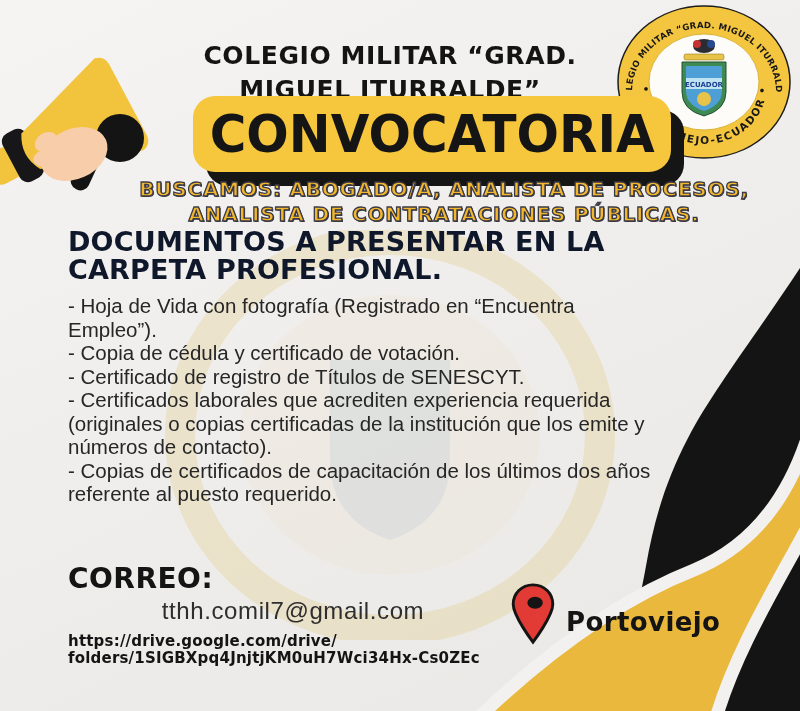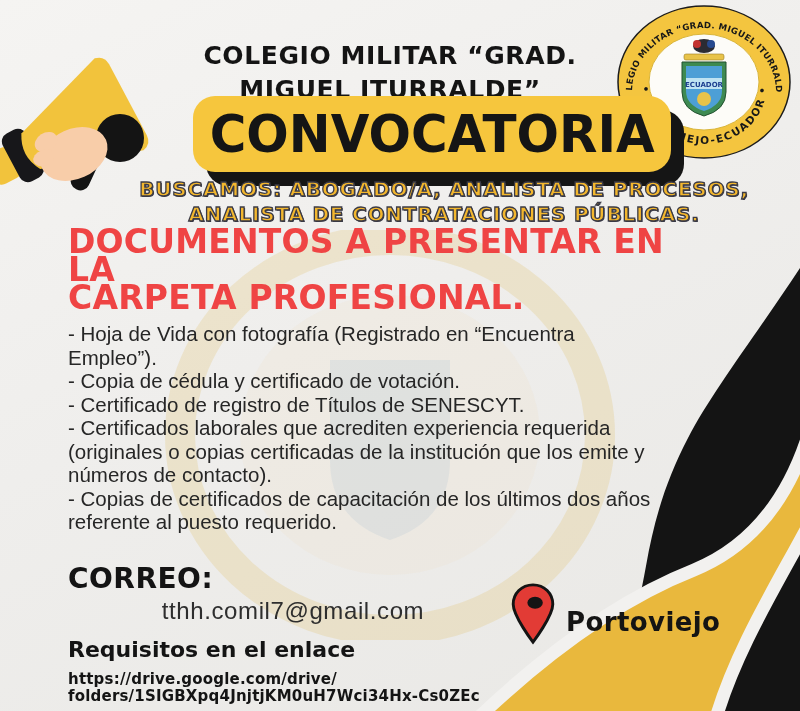--- a/index.html
+++ b/index.html
@@ -25,21 +25,21 @@
   #banner span{font-family:"DejaVu Sans","Liberation Sans",sans-serif;
     font-weight:800;font-size:49px;letter-spacing:0px;color:#151515;transform:scaleX(1.02) scaleY(1.06);white-space:nowrap;}
   
   #seeking{left:0;top:177px;width:800px;text-align:center;z-index:2;
     font-family:"DejaVu Sans","Liberation Sans",sans-serif;
     font-weight:800;font-size:20px;line-height:25px;letter-spacing:.8px;
     color:#F3B72E;-webkit-text-stroke:1.3px #3A3A46;text-shadow:1px 1px 0 #3A3A46;padding-left:44px;}
   
   #docs{left:68px;top:228px;width:600px;z-index:2;color:#232323;}
   #docs .h{font-family:"DejaVu Sans","Liberation Sans",sans-serif;
-    font-weight:800;font-size:33px;line-height:28px;letter-spacing:.2px;color:#ef4444;}
+    font-weight:800;font-size:27px;line-height:28px;letter-spacing:.2px;color:#0f172a;}
   #doc-list{margin-top:10px;font-size:20.5px;line-height:23.5px;color:#262626;}
   #doc-list p{margin:0;}
   
   #contact{left:68px;top:564px;width:450px;z-index:2;color:#141414;}
   #correo-label{font-family:"DejaVu Sans","Liberation Sans",sans-serif;
     font-weight:800;font-size:28px;line-height:30px;letter-spacing:.5px;}
   #email{font-size:24px;line-height:26px;margin-top:4px;color:#2e2e2e;letter-spacing:.6px;text-align:center;}
   #link-label{font-family:"DejaVu Sans","Liberation Sans",sans-serif;
     font-weight:800;font-size:22px;line-height:24px;margin-top:14px;}
   #link-url{font-family:"DejaVu Sans","Liberation Sans",sans-serif;
@@ -127,21 +127,20 @@
     <p>- Copia de cédula y certificado de votación.</p>
     <p>- Certificado de registro de Títulos de SENESCYT.</p>
     <p>- Certificados laborales que acrediten experiencia requerida (originales o copias certificadas de la institución que los emite y números de contacto).</p>
     <p>- Copias de certificados de capacitación de los últimos dos años referente al puesto requerido.</p>
   </div>
 </div>
 
 <div id="contact" class="abs">
   <div id="correo-label">CORREO:</div>
   <div id="email">tthh.comil7@gmail.com</div>
-  <div id="link-label">Requisitos en el enlace</div>
   <div id="link-url">
     <div>https://drive.google.com/drive/</div>
     <div>folders/1SIGBXpq4JnjtjKM0uH7Wci34Hx-Cs0ZEc</div>
   </div>
 </div>
 
 <svg id="pin" class="abs" viewBox="0 0 24 30">
   <path d="M12,1 C6.5,1 2.5,5.2 2.5,10.3 C2.5,16 12,28.5 12,28.5 C12,28.5 21.5,16 21.5,10.3 C21.5,5.2 17.5,1 12,1 Z" fill="#E23B35" stroke="#141414" stroke-width="1.4"></path>
   <ellipse cx="13" cy="9.6" rx="3.7" ry="2.9" fill="#141414"></ellipse>
 </svg>

